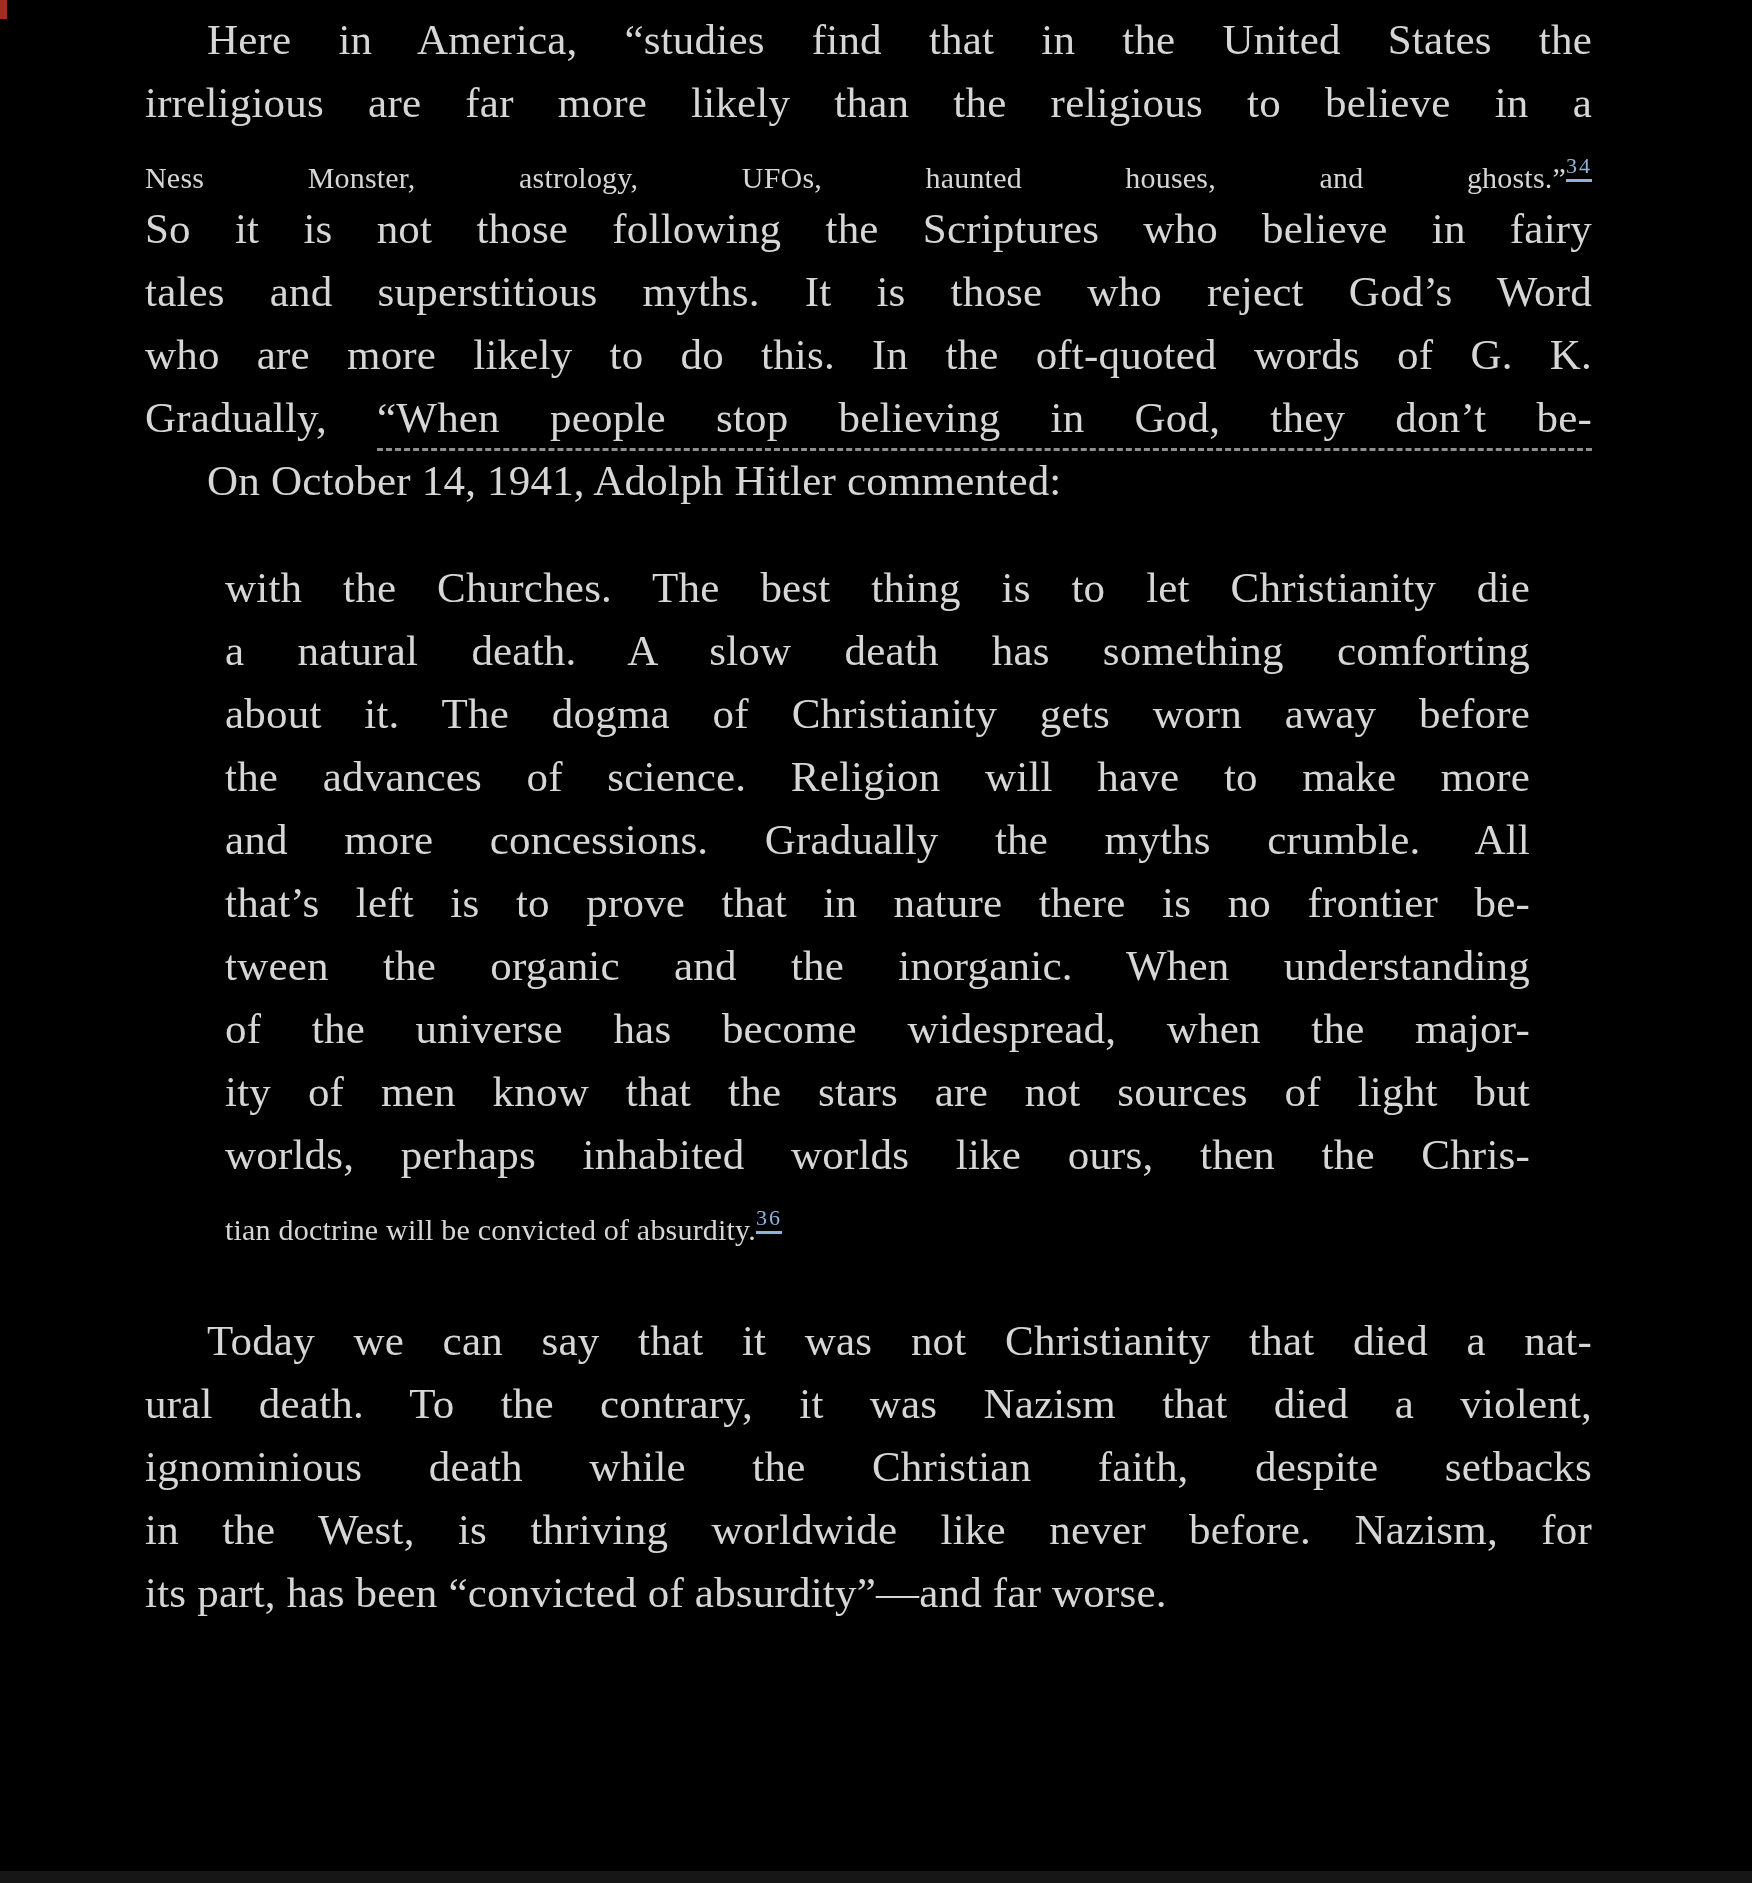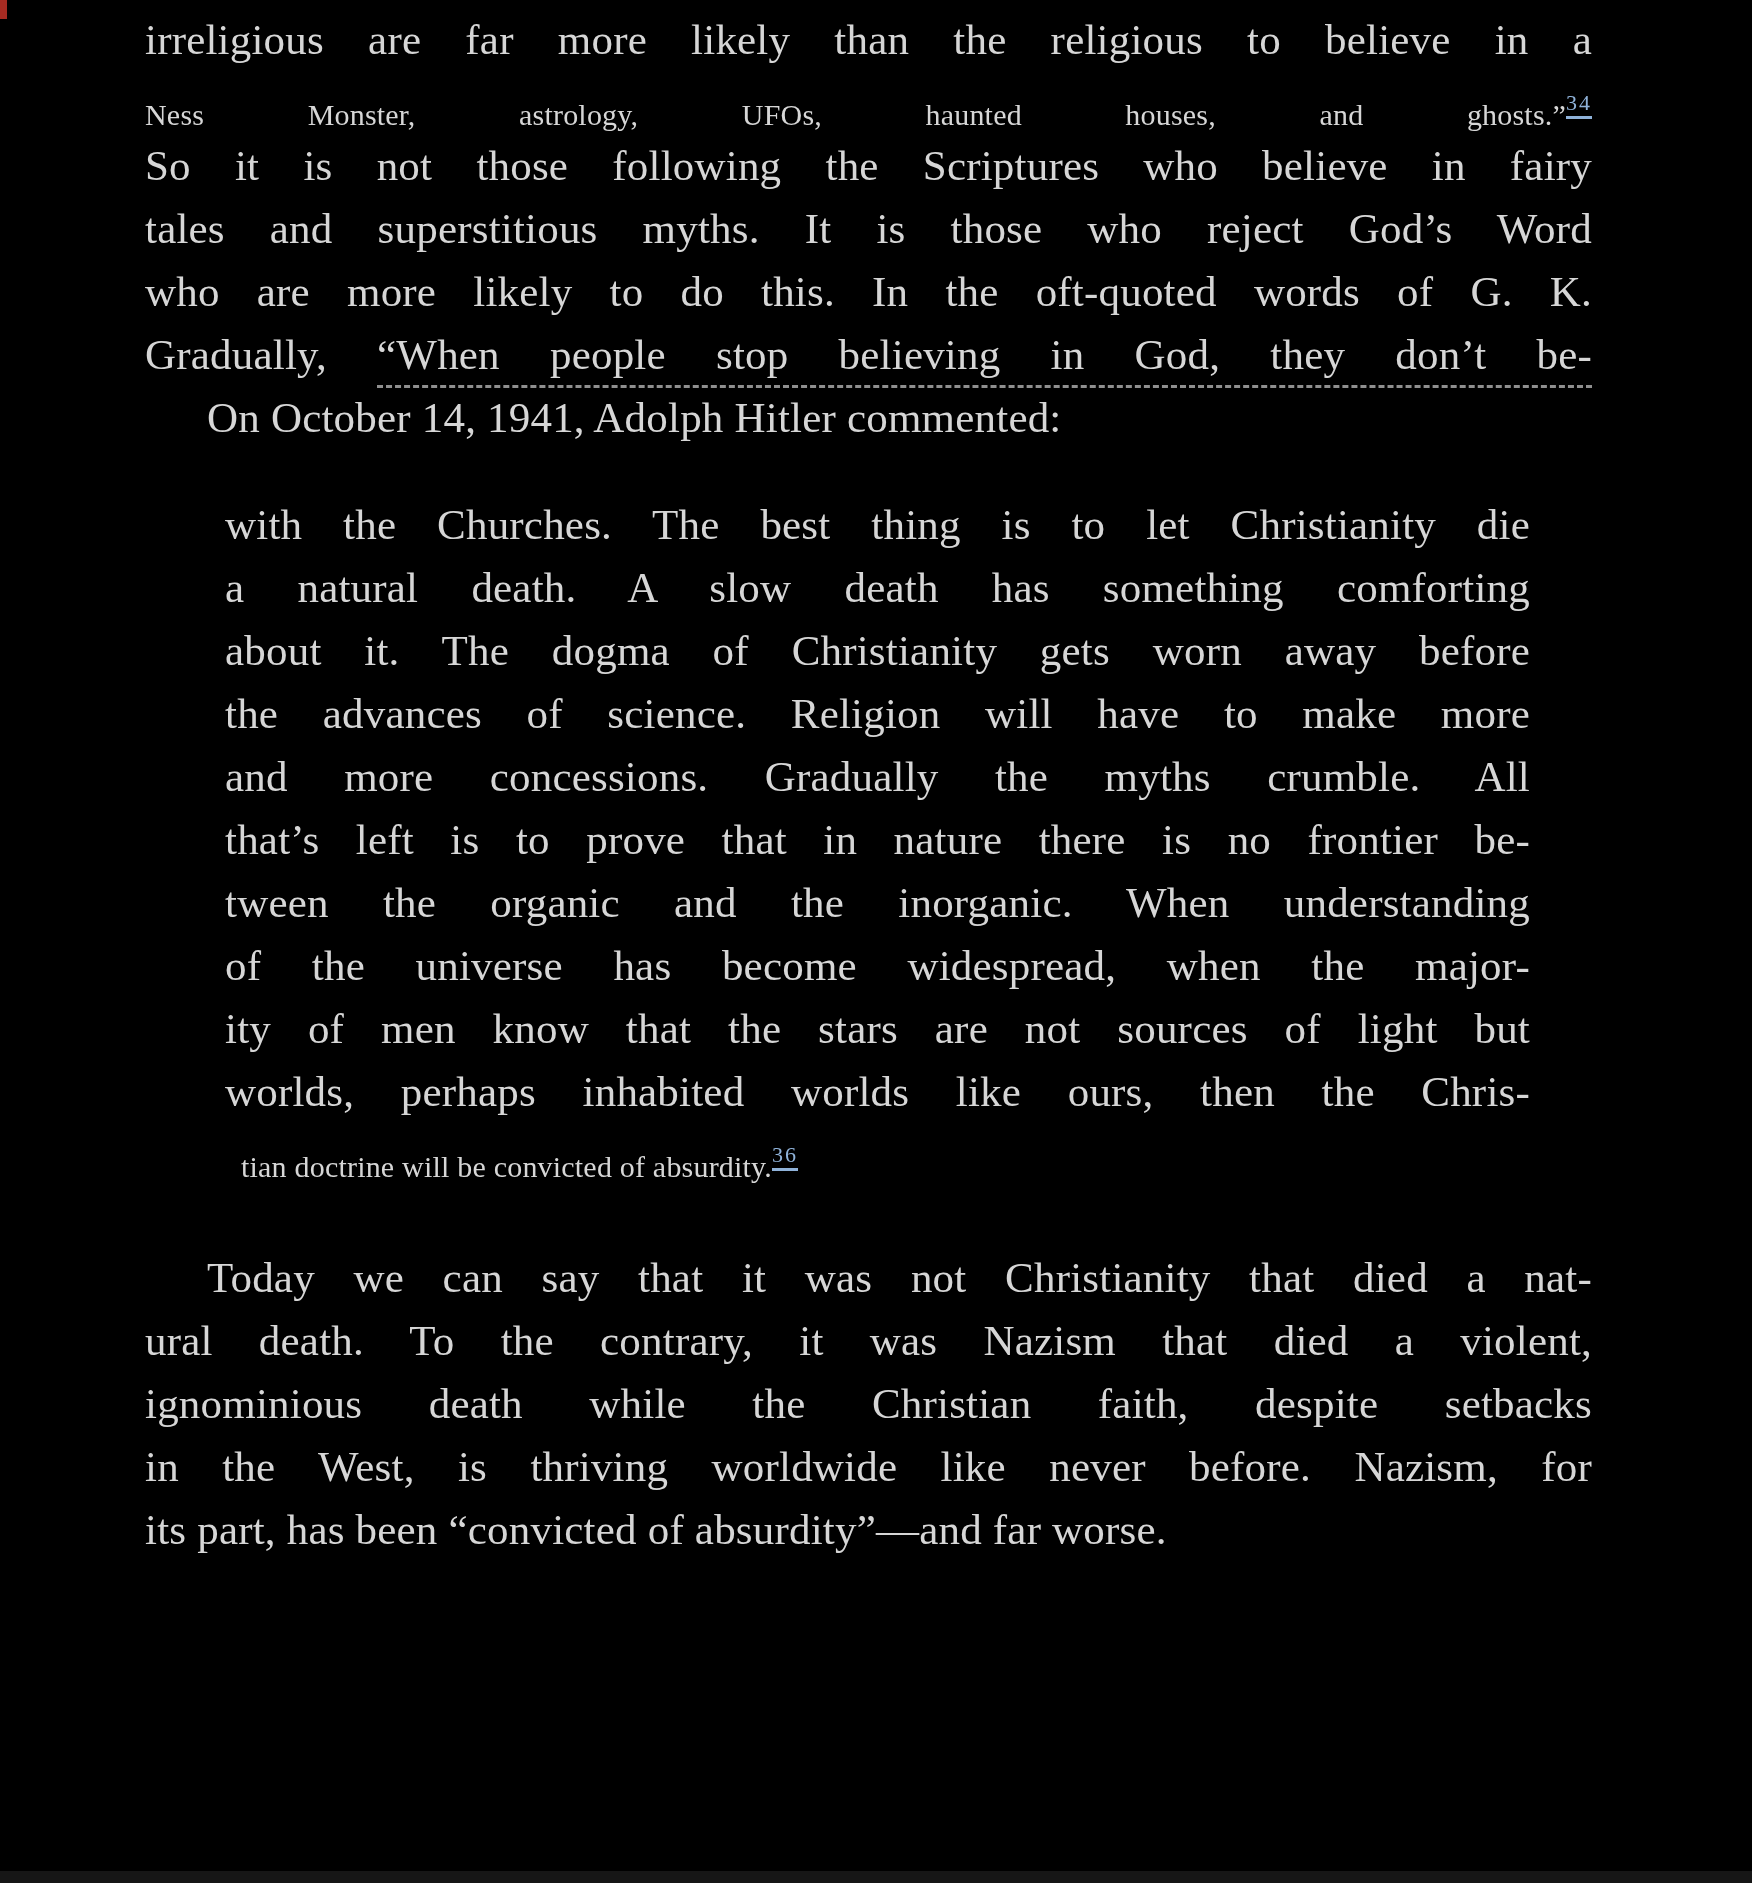--- a/index.html
+++ b/index.html
@@ -64,20 +64,21 @@
     background: var(--strip, #161616);
   }
 </style>
 </head>
 <body>
 
 <div class="page">
   <div class="corner-artifact"></div>
   <div class="text-column">
       <div class="paragraph">
+        <div class="line j ind"><span>Here in America, “studies find that in the United States the</span></div>
         <div class="line j"><span>irreligious are far more likely than the religious to believe in a</span></div>
         <div class="line j" style="font-size: 30px;"><span>Ness Monster, astrology, UFOs, haunted houses, and ghosts.”</span><span class="fn">34</span></div>
         <div class="line j"><span>So it is not those following the Scriptures who believe in fairy</span></div>
         <div class="line j"><span>tales and superstitious myths. It is those who reject God’s Word</span></div>
         <div class="line j"><span>who are more likely to do this. In the oft-quoted words of G. K.</span></div>
         <div class="line j"><span>Gradually, </span><span class="hl">“When people stop believing in God, they don’t be-</span></div>
       </div>
       <div class="paragraph">
         <div class="line ind"><span>On October 14, 1941, Adolph Hitler commented:</span></div>
       </div>
@@ -85,21 +86,21 @@
         <div class="line j"><span>with the Churches. The best thing is to let Christianity die</span></div>
         <div class="line j"><span>a natural death. A slow death has something comforting</span></div>
         <div class="line j"><span>about it. The dogma of Christianity gets worn away before</span></div>
         <div class="line j"><span>the advances of science. Religion will have to make more</span></div>
         <div class="line j"><span>and more concessions. Gradually the myths crumble. All</span></div>
         <div class="line j"><span>that’s left is to prove that in nature there is no frontier be-</span></div>
         <div class="line j"><span>tween the organic and the inorganic. When understanding</span></div>
         <div class="line j"><span>of the universe has become widespread, when the major-</span></div>
         <div class="line j"><span>ity of men know that the stars are not sources of light but</span></div>
         <div class="line j"><span>worlds, perhaps inhabited worlds like ours, then the Chris-</span></div>
-        <div class="line" style="font-size: 30px; margin-left: 16px;"><span>tian doctrine will be convicted of absurdity.</span><span class="fn">36</span></div>
+        <div class="line" style="font-size: 30px;"><span>tian doctrine will be convicted of absurdity.</span><span class="fn">36</span></div>
       </div>
       <div class="paragraph">
         <div class="line j ind"><span>Today we can say that it was not Christianity that died a nat-</span></div>
         <div class="line j"><span>ural death. To the contrary, it was Nazism that died a violent,</span></div>
         <div class="line j"><span>ignominious death while the Christian faith, despite setbacks</span></div>
         <div class="line j"><span>in the West, is thriving worldwide like never before. Nazism, for</span></div>
         <div class="line"><span>its part, has been “convicted of absurdity”—and far worse.</span></div>
       </div>
     </div>
   <div class="bottom-strip"></div>

